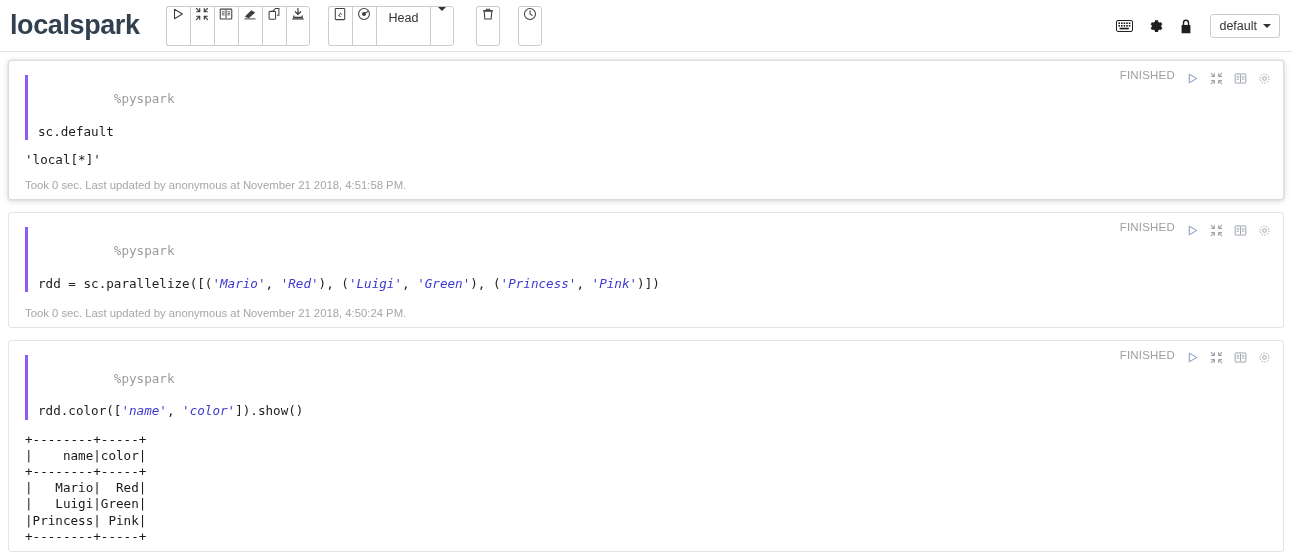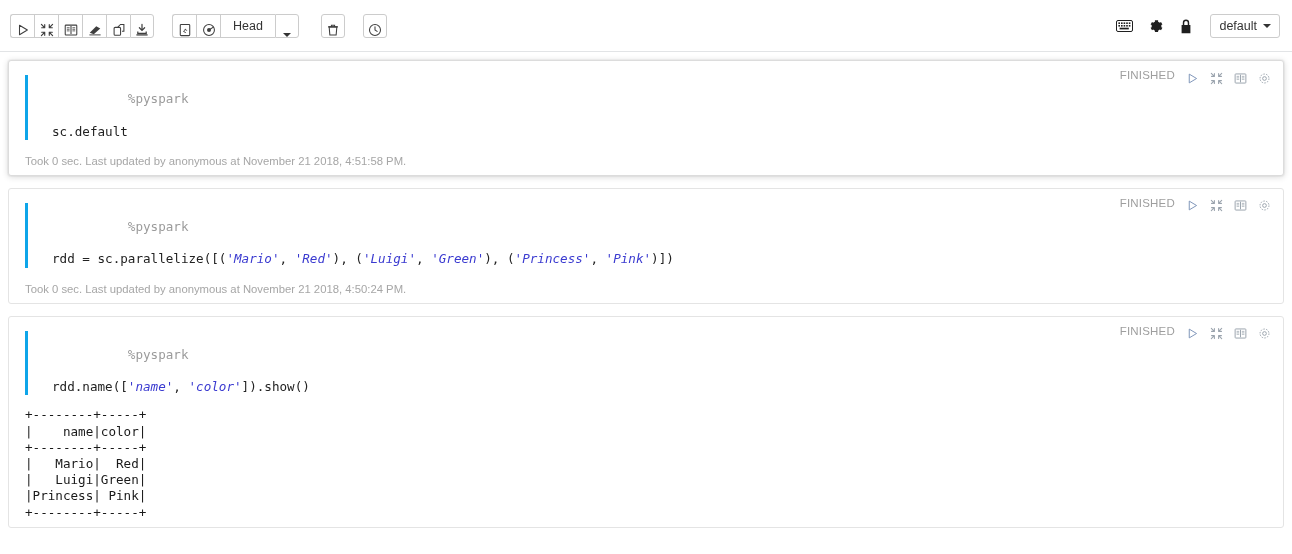--- a/index.html
+++ b/index.html
@@ -34,26 +34,26 @@
   }
 
   .btn-group {
     display: inline-flex;
     align-items: stretch;
     margin-right: 18px;
   }
   .btn-group.sp2 { margin-right: 22px; }
   .tb-btn {
     min-width: 24px;
-    height: 24px;
+    height: 40px;
     border: 1px solid #ccc;
     border-right: none;
     background: #fff;
     display: inline-flex;
-    align-items: flex-end;
+    align-items: flex-start;
     justify-content: center;
     color: #333;
     padding: 0 3px;
   }
   .tb-btn:first-child { border-radius: 3px 0 0 3px; }
   .tb-btn:last-child  { border-right: 1px solid #ccc; border-radius: 0 3px 3px 0; }
   .tb-btn.solo { border-right: 1px solid #ccc; border-radius: 3px; }
   .tb-btn svg { display: block; }
 
   .head-label {
@@ -123,22 +123,22 @@
   }
   .status-text {
     font-size: 11.5px;
     color: #9e9e9e;
     letter-spacing: 0.2px;
   }
   .p-ico { color: #9aa3ad; display: inline-flex; align-items: center; }
   .p-ico.run { color: #7d94b8; }
 
   .code-wrap {
-    border-left: 3px solid #0ea5e9;
-    padding-left: 24px;
+    border-left: 3px solid #8b5cf6;
+    padding-left: 10px;
     margin: 0 0 4px 0;
   }
   .code-line, .out-pre {
     font-family: "DejaVu Sans Mono", "Liberation Mono", monospace;
     font-size: 12.6px;
     line-height: 16.2px;
     color: #222222;
     white-space: pre;
     margin: 0;
   }
@@ -153,20 +153,21 @@
     font-size: 11.3px;
     color: #a6a6a6;
     padding-top: 11px;
     padding-bottom: 2px;
   }
 </style>
 </head>
 <body>
 
 <div class="navbar">
+  <div class="note-title">localspark</div>
 
   <div class="btn-group" id="tb-primary">
       <span class="tb-btn">
        <span>
           <svg width="14" height="14" viewBox="0 0 16 16">
             <path d="M4 2.6 13 8 4 13.4z" fill="none" stroke="#3f3f3f" stroke-width="1.2" stroke-linejoin="round"></path>
           </svg>
         </span>
      </span>
       <span class="tb-btn">
@@ -334,20 +335,21 @@
             <circle cx="8" cy="8" r="5.5" fill="none" stroke="#9aa3ad" stroke-width="1.2" stroke-dasharray="1.9 1.5"></circle>
           </svg>
         </span>
       </div>
       <div class="code-wrap">
         <div class="code-line">
           <span class="tok-magic">%pyspark</span>
         </div>
         <div class="code-line"><span class="tok-plain">sc.default</span></div>
       </div>
+      <pre class="out-pre">'local[*]'</pre>
       <div class="p-foot">Took 0 sec. Last updated by anonymous at November 21 2018, 4:51:58 PM.</div>
     </div>
     <div class="paragraph">
       <div class="p-status">
         <span class="status-text">FINISHED</span>
         <span class="p-ico run">
           <svg width="13" height="13" viewBox="0 0 16 16">
             <path d="M4 2.6 13 8 4 13.4z" fill="none" stroke="#7d94b8" stroke-width="1.2" stroke-linejoin="round"></path>
           </svg>
         </span>
@@ -416,21 +418,21 @@
           <svg width="13" height="13" viewBox="0 0 16 16">
             <circle cx="8" cy="8" r="2.3" fill="none" stroke="#9aa3ad" stroke-width="1.2"></circle>
             <circle cx="8" cy="8" r="5.5" fill="none" stroke="#9aa3ad" stroke-width="1.2" stroke-dasharray="1.9 1.5"></circle>
           </svg>
         </span>
       </div>
       <div class="code-wrap">
         <div class="code-line">
           <span class="tok-magic">%pyspark</span>
         </div>
-        <div class="code-line"><span class="tok-plain">rdd.name([</span><span class="tok-str">'name'</span><span class="tok-plain">, </span><span class="tok-str">'color'</span><span class="tok-plain">]).show()</span></div>
+        <div class="code-line"><span class="tok-plain">rdd.color([</span><span class="tok-str">'name'</span><span class="tok-plain">, </span><span class="tok-str">'color'</span><span class="tok-plain">]).show()</span></div>
       </div>
       <pre class="out-pre">+--------+-----+
 |    name|color|
 +--------+-----+
 |   Mario|  Red|
 |   Luigi|Green|
 |Princess| Pink|
 +--------+-----+</pre>
 
     </div>

